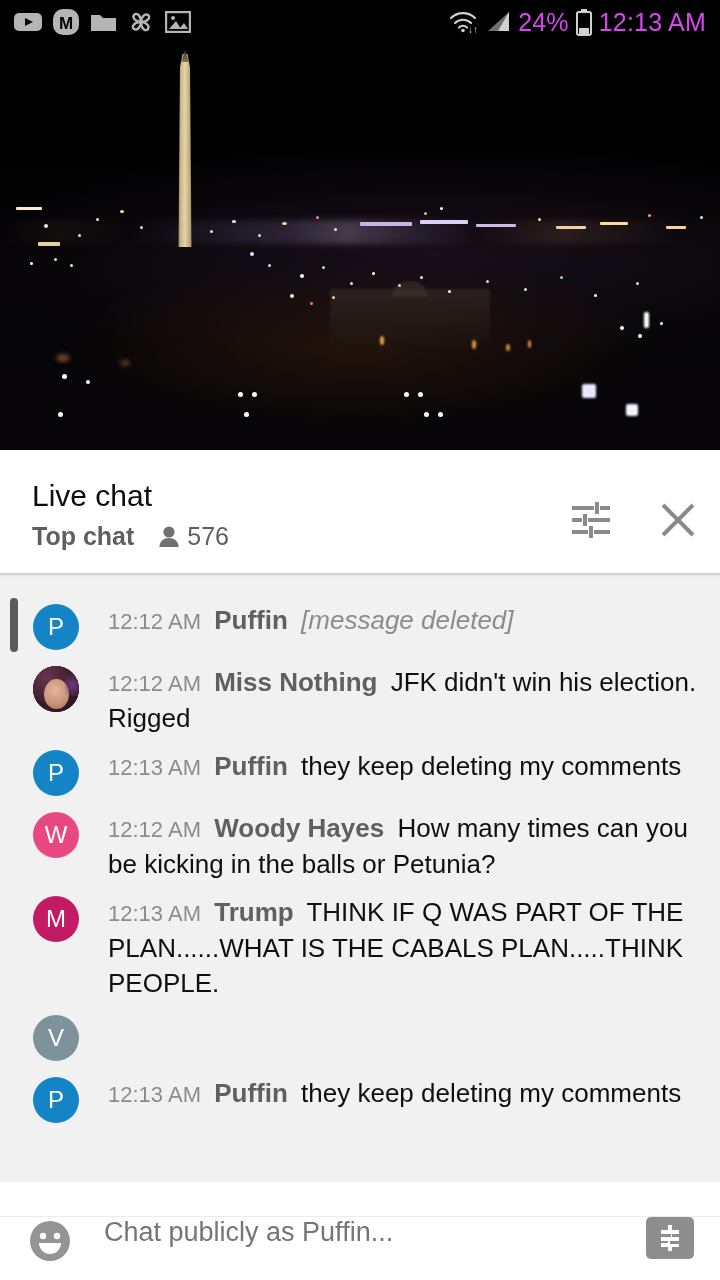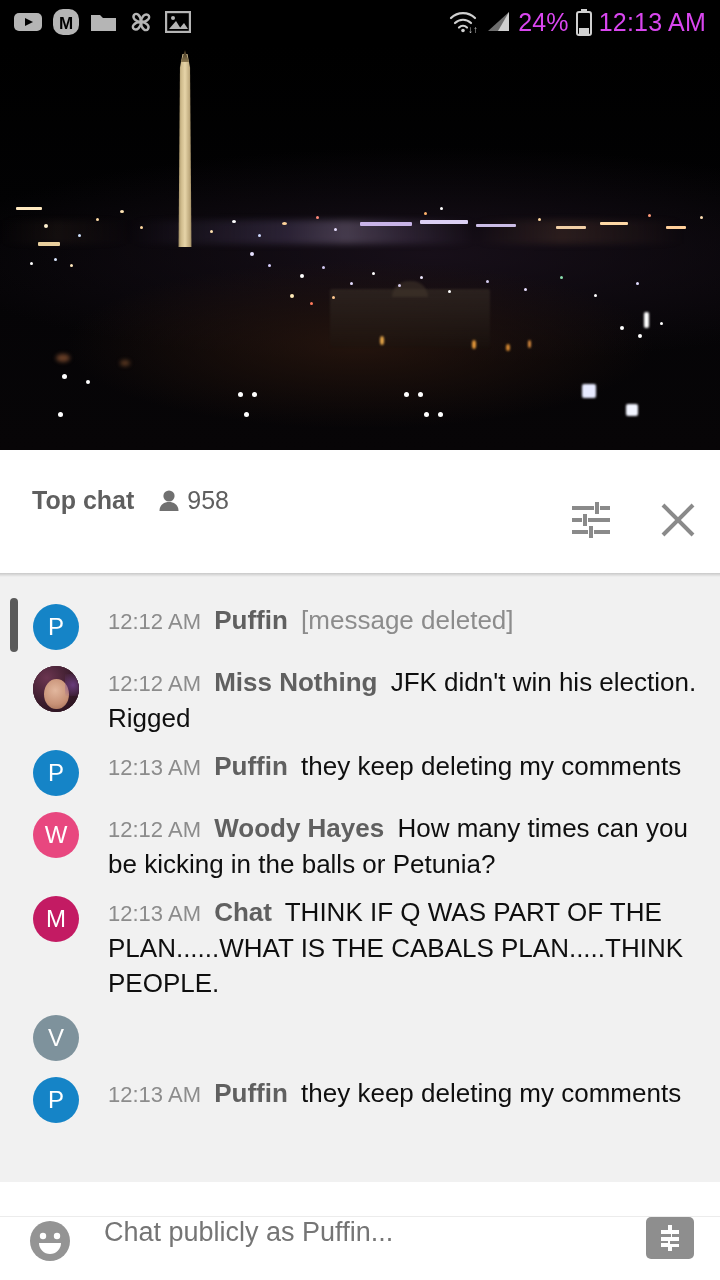--- a/index.html
+++ b/index.html
@@ -126,21 +126,21 @@
   .ph-glow {
     position:absolute; right:-2px; top:8px; width:16px; height:22px;
     background:radial-gradient(circle, rgba(120,70,150,0.75), rgba(0,0,0,0));
   }
   .msg {
     flex:1 1 auto; margin-left:29px; font-size:26px; line-height:35px;
     color:#0f0f0f; padding-top:3px; word-wrap:break-word;
   }
   .ts { color:#8c8c8c; font-size:22px; margin-right:6px; }
   .author { color:#606060; font-weight:bold; margin-right:6px; }
-  .deleted { color:#8c8c8c; }
+  .deleted { color:#8c8c8c; font-style:italic; }
 
   
   .input-bar {
     position:absolute; top:1216px; left:0; width:720px; height:98px;
     background:#fff; display:flex; align-items:flex-start; padding:0 26px;
     border-top:1px solid #ececec;
   }
   .emoji-btn { flex:0 0 auto; cursor:pointer; }
   .chat-input {
     flex:1 1 auto; margin-left:30px; margin-right:16px;
@@ -283,28 +283,29 @@
       <span class="dot" style="left:582px;top:340px;width:14px;height:14px;background:#e7eaff;border-radius:2px;filter:blur(1px);"></span>
       <span class="dot" style="left:626px;top:360px;width:12px;height:12px;background:#f2f4ff;border-radius:2px;filter:blur(1px);"></span>
       <span class="dot" style="left:56px;top:310px;width:14px;height:8px;background:#6a4028;filter:blur(2px);"></span>
       <span class="dot" style="left:120px;top:316px;width:10px;height:6px;background:#5c3a22;filter:blur(2px);"></span>
     </div>
 
   </div>
 
   <div class="chat-header">
     <div class="ch-titles">
+      <div class="ch-title">Live chat</div>
       <div class="ch-sub">
         <span class="ch-subtext">Top chat</span>
         <span class="ch-viewers">
           <svg width="22" height="24" viewBox="0 0 22 24">
             <circle cx="11" cy="7" r="5.6" fill="#707070"></circle>
             <path d="M1.5 22 C1.5 15.8 6 13 11 13 C16 13 20.5 15.8 20.5 22 Z" fill="#707070"></path>
           </svg>
-          <span class="ch-count">958</span>
+          <span class="ch-count">576</span>
         </span>
       </div>
     </div>
     <div class="ch-actions">
       <svg class="ch-btn" width="42" height="40" viewBox="0 0 42 40">
         <g stroke="#8a8a8a" stroke-width="4" stroke-linecap="butt">
           <line x1="2" y1="8" x2="24" y2="8"></line>
           <line x1="30" y1="8" x2="40" y2="8"></line>
           <line x1="2" y1="20" x2="12" y2="20"></line>
           <line x1="18" y1="20" x2="40" y2="20"></line>
@@ -378,21 +379,21 @@
           <span>How many times can you be kicking in the balls or Petunia?</span>
         </div>
       </div>
 
       <div class="row">
         <div class="avatar" style="background:#c31b63">
           <span>M</span>
         </div>
         <div class="msg">
           <span class="ts">12:13 AM</span>
-          <span class="author">Chat</span>
+          <span class="author">Trump</span>
           <span>THINK IF Q WAS PART OF THE PLAN......WHAT IS THE CABALS PLAN.....THINK PEOPLE.</span>
         </div>
       </div>
 
       <div class="row">
         <div class="avatar" style="background:#7e929c">
           <span>V</span>
         </div>
       </div>
 

